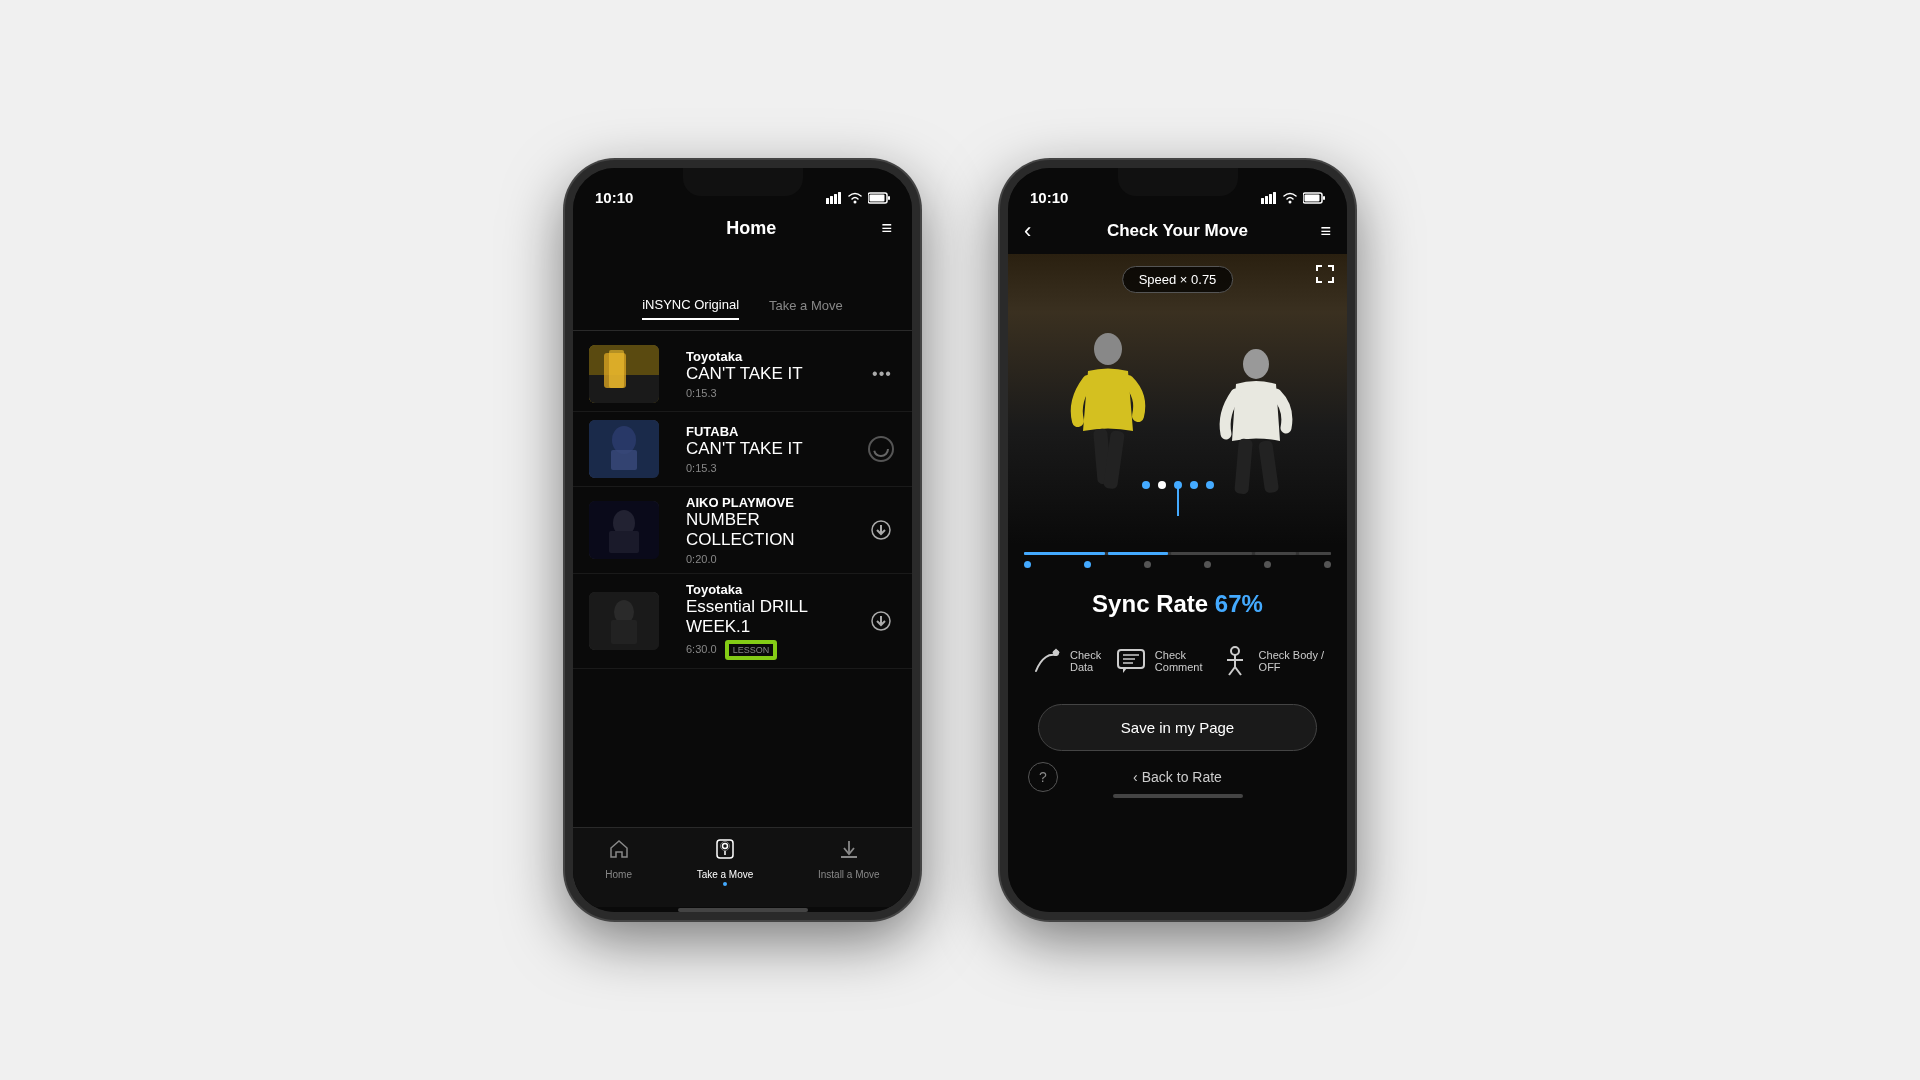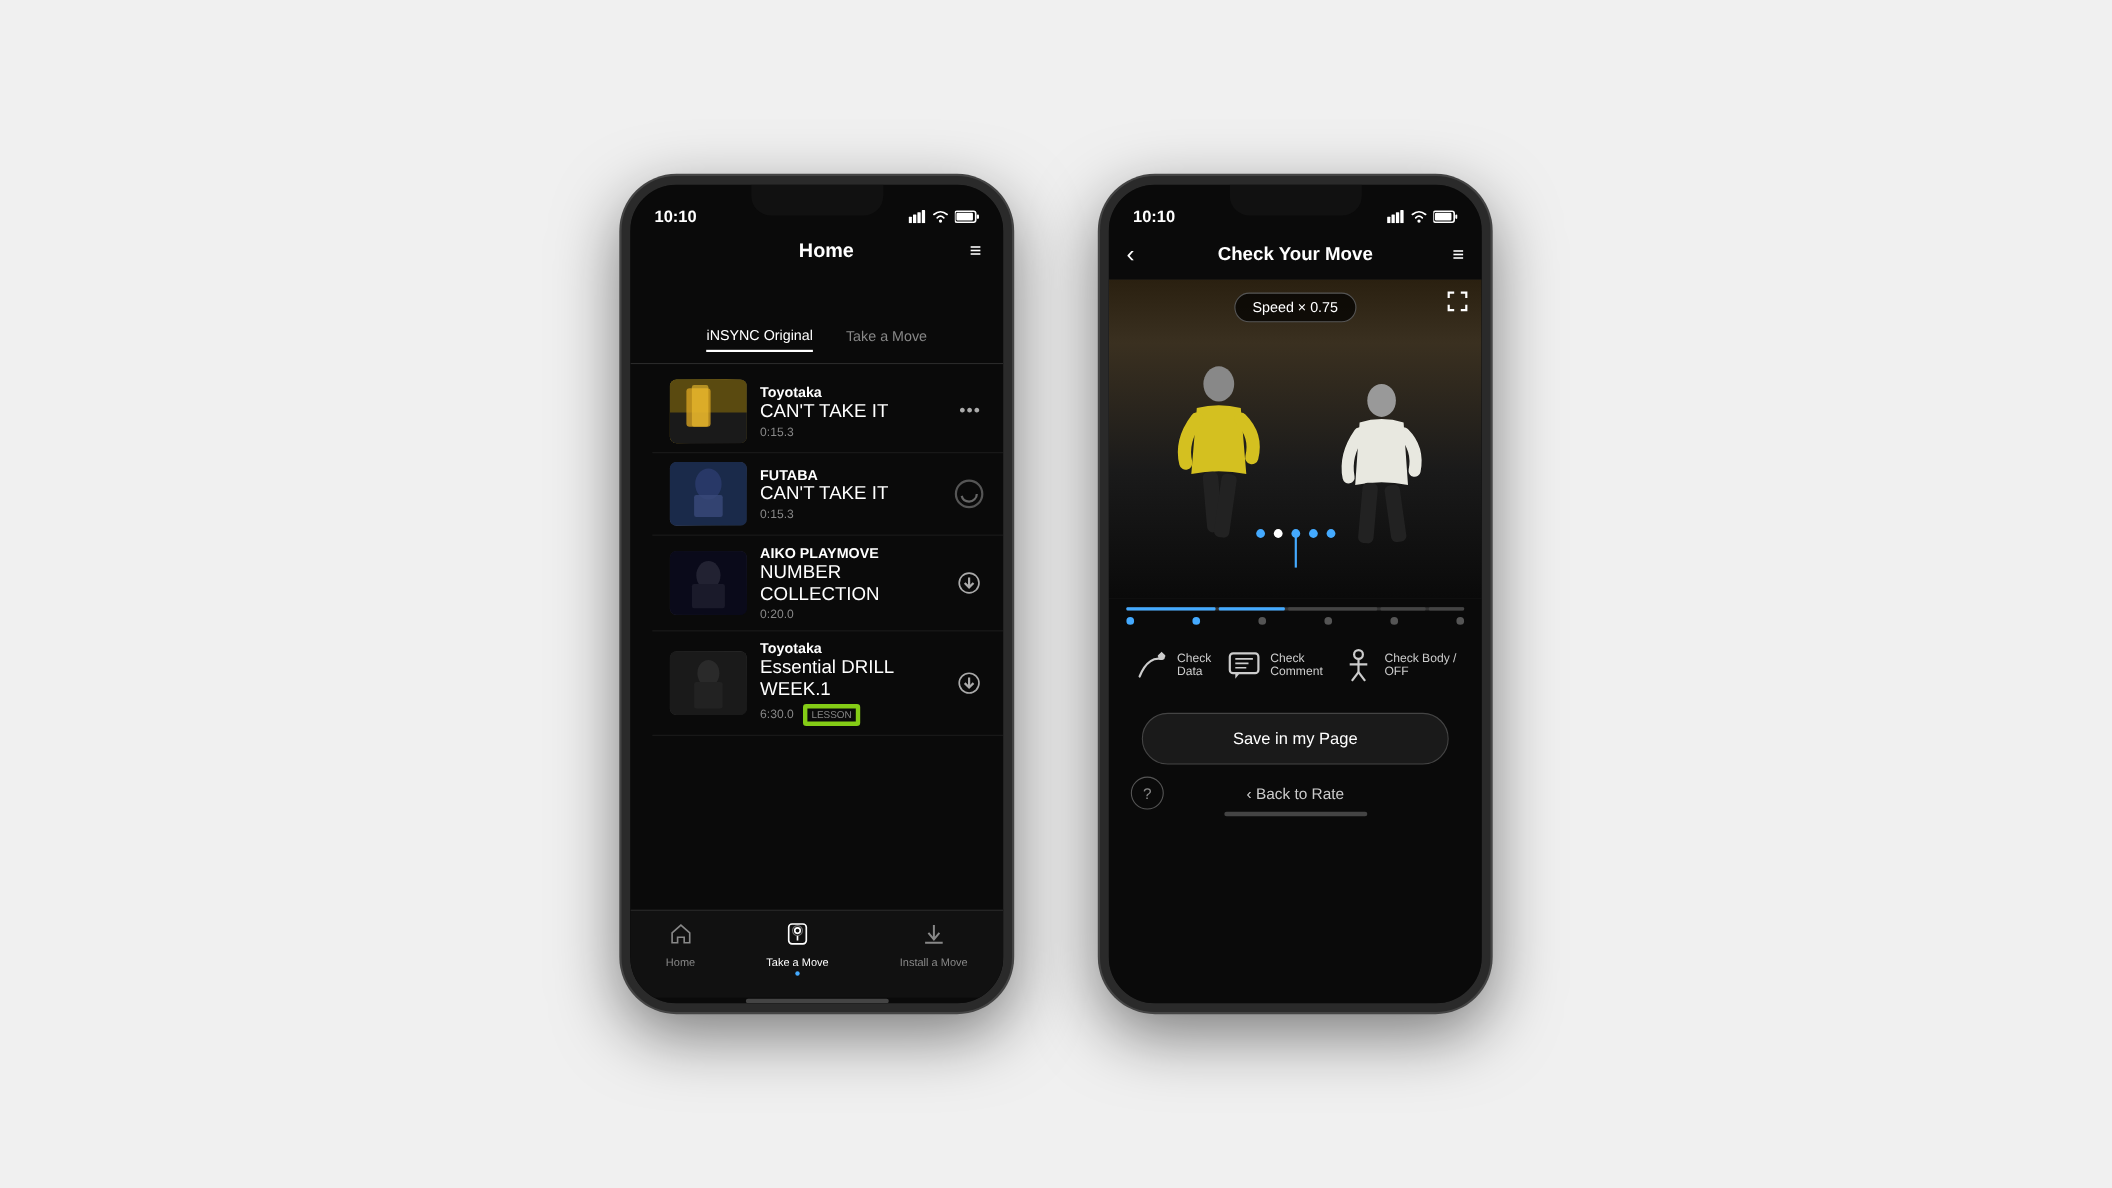--- a/index.html
+++ b/index.html
@@ -105,23 +105,22 @@
     
     .video-list {
       flex: 1;
       overflow-y: auto;
       padding: 6px 0;
     }
     .video-item {
       display: flex;
       align-items: center;
       padding: 8px 16px;
-      gap: 12px;
+      gap: 27px;
       border-bottom: 1px solid #1a1a1a;
-      margin-left: 20px;
     }
     .video-thumb {
       width: 70px;
       height: 58px;
       border-radius: 6px;
       background: #333;
       flex-shrink: 0;
       overflow: hidden;
       position: relative;
     }
@@ -668,20 +667,26 @@
       <div style="display:flex;justify-content:space-between;margin-top:6px;">
         <div style="width:7px;height:7px;border-radius:50%;background:#44aaff;"></div>
         <div style="width:7px;height:7px;border-radius:50%;background:#44aaff;"></div>
         <div style="width:7px;height:7px;border-radius:50%;background:#555;"></div>
         <div style="width:7px;height:7px;border-radius:50%;background:#555;"></div>
         <div style="width:7px;height:7px;border-radius:50%;background:#555;"></div>
         <div style="width:7px;height:7px;border-radius:50%;background:#555;"></div>
       </div>
     </div>
 
+    <div class="sync-section">
+      <div class="sync-label">
+        <span>Sync Rate</span>
+        <span class="sync-percent">67%</span>
+      </div>
+    </div>
 
     <div class="action-row">
 
       <div class="action-btn">
         <div class="action-icon-wrap">
           <svg width="36" height="36" viewBox="0 0 36 36">
             <path d="M8 28 Q12 18 18 14 Q22 11 28 12" stroke="#ccc" stroke-width="2" fill="none" stroke-linecap="round"></path>
             <circle cx="28" cy="10" r="3" fill="#ccc"></circle>
             <polyline points="25,10 28,7 31,10" stroke="#ccc" stroke-width="2" fill="none"></polyline>
           </svg>

